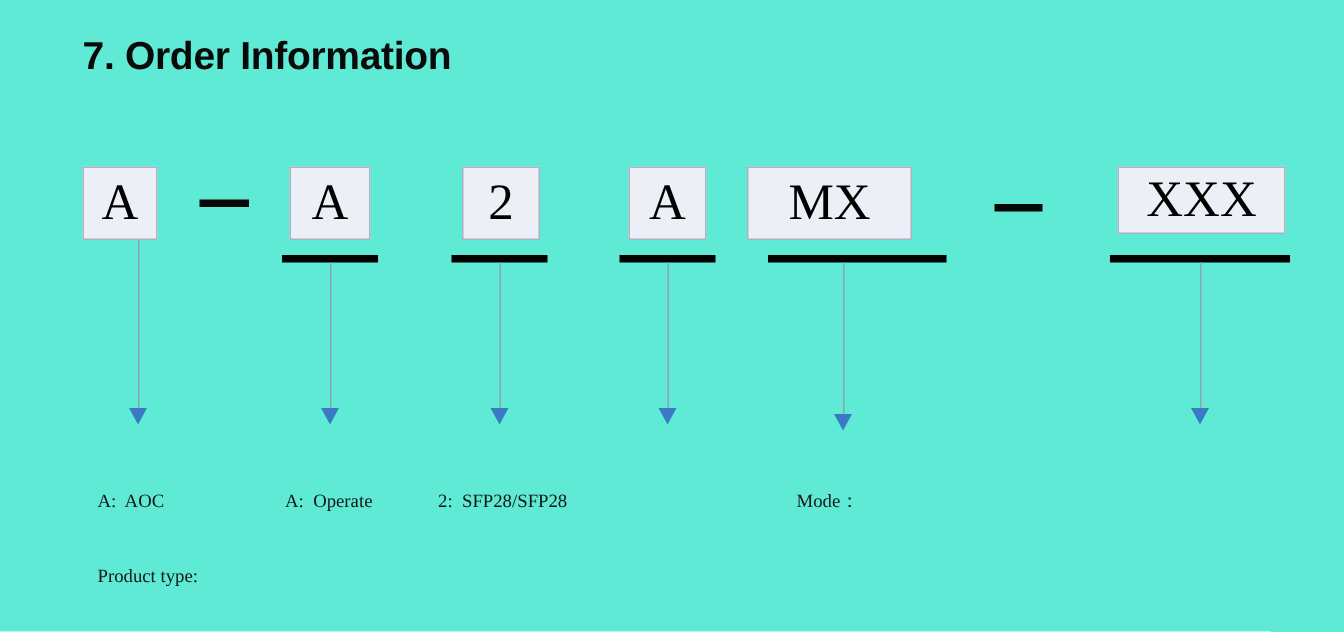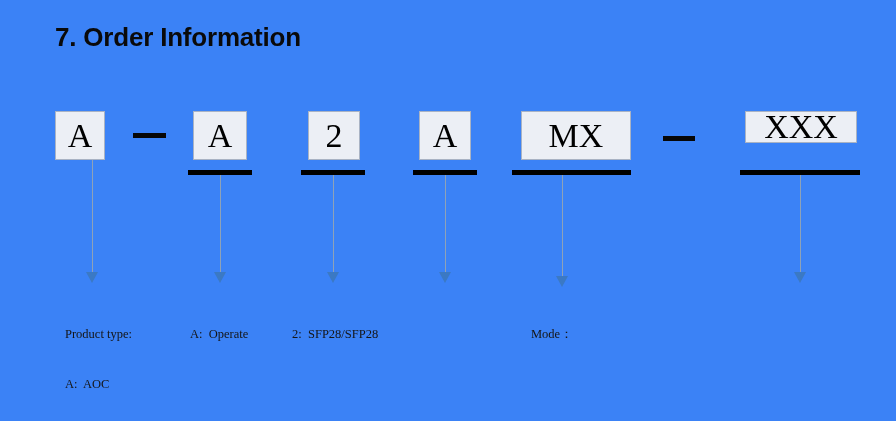--- a/index.html
+++ b/index.html
@@ -4,21 +4,21 @@
 <style>
   html, body {
     margin: 0;
     padding: 0;
     background: #ffffff;
   }
   #page {
     position: relative;
     width: 896px;
     height: 421px;
-    background: #3b82f6;
+    background: #5eead4;
     overflow: hidden;
     font-family: "Liberation Serif", serif;
   }
 
   
   #page-title {
     position: absolute;
     left: 55px;
     top: 22px;
     font-family: "Liberation Sans", sans-serif;
@@ -88,22 +88,22 @@
 <body>
 
 <div id="page">
 
   <div id="page-title">7. Order Information</div>
 
   <div class="code-box" style="left:55px; top:111px; width:50px; height:49px;">A</div>
   <div class="leader" style="left:92px; top:160px; height:116px;"></div>
   <div class="arrowhead" style="left:86px; top:272px;"></div>
   <div class="caption" style="left:65px; top:293px; width:120px;">
+    <span class="ln">A:  AOC</span>
     <span class="ln">Product type:</span>
-    <span class="ln">A:  AOC</span>
   </div>
 
   <div class="dash-sep" style="left:133px; top:133px; width:33px;"></div>
 
   <div class="code-box" style="left:193px; top:111px; width:54px; height:49px;">A</div>
   <div class="under-bar" style="left:188px; top:170px; width:64px;"></div>
   <div class="leader" style="left:220px; top:175px; height:101px;"></div>
   <div class="arrowhead" style="left:214px; top:272px;"></div>
   <div class="caption" style="left:190px; top:293px; width:110px;">
     <span class="ln">A:  Operate</span>
@@ -117,34 +117,34 @@
     <span class="ln">2:  SFP28/SFP28</span>
   </div>
 
   <div class="code-box" style="left:419px; top:111px; width:52px; height:49px;">A</div>
   <div class="under-bar" style="left:413px; top:170px; width:64px;"></div>
   <div class="leader" style="left:445px; top:175px; height:101px;"></div>
   <div class="arrowhead" style="left:439px; top:272px;"></div>
   <div class="caption" style="left:421px; top:293px; width:110px;">
   </div>
 
-  <div class="code-box" style="left:521px; top:111px; width:110px; height:49px;">MX</div>
+  <div class="code-box" style="left:498px; top:111px; width:110px; height:49px;">MX</div>
   <div class="under-bar" style="left:512px; top:170px; width:119px;"></div>
   <div class="leader" style="left:562px; top:175px; height:105px;"></div>
   <div class="arrowhead" style="left:556px; top:276px;"></div>
   <div class="caption" style="left:531px; top:293px; width:150px;">
     <span class="ln">Mode：</span>
     
     
     
   </div>
 
   <div class="dash-sep" style="left:663px; top:136px; width:32px;"></div>
 
-  <div class="code-box" style="left:745px; top:111px; width:112px; height:32px;">XXX</div>
+  <div class="code-box" style="left:745px; top:111px; width:112px; height:45px;">XXX</div>
   <div class="under-bar" style="left:740px; top:170px; width:120px;"></div>
   <div class="leader" style="left:800px; top:175px; height:101px;"></div>
   <div class="arrowhead" style="left:794px; top:272px;"></div>
   <div class="caption" style="left:752px; top:293px; width:120px;">
     
   </div>
 
 </div>
 
 </body></html>

